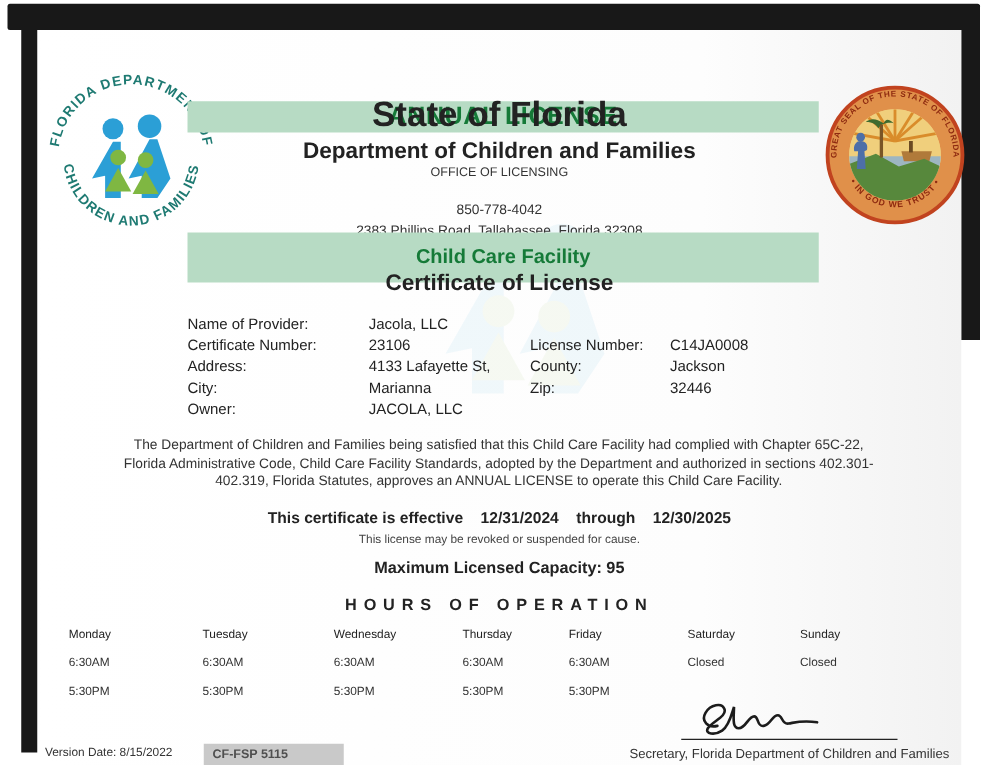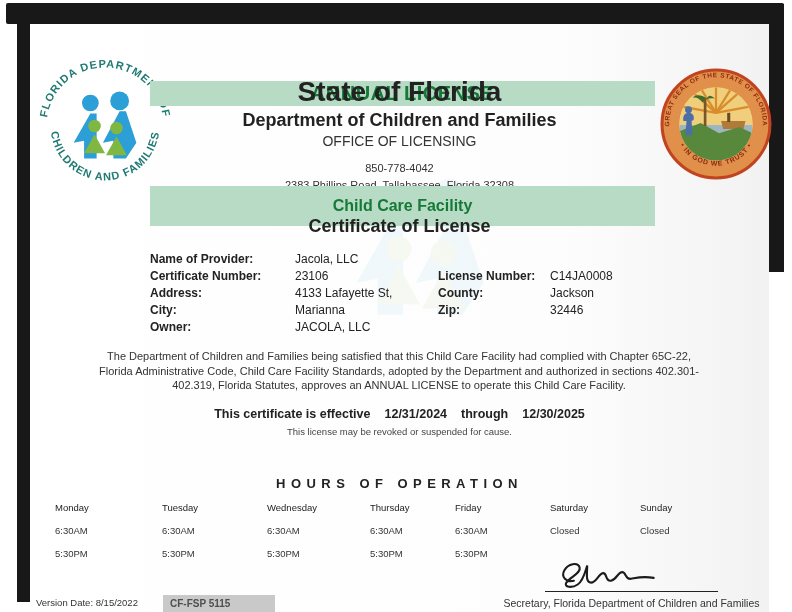--- a/index.html
+++ b/index.html
@@ -23,28 +23,28 @@
     left:120px;width:505px;height:25px;
     background:#b7dbc4;
     display:flex;align-items:center;justify-content:center;
     font-weight:bold;color:#157a38;
   }
   .banner1{top:22px;font-size:20px;letter-spacing:.5px;margin-top:35px;}
   .banner2{top:162px;font-size:16px;height:40px;}
   .ctext{left:0;width:739px;text-align:center;}
   .state{top:52px;font-size:28px;font-weight:bold;color:#222;}
   .dept{top:86px;font-size:18px;font-weight:bold;color:#222;}
-  .office{top:109px;font-size:14px;color:#333;}
+  .office{top:109px;font-size:10px;color:#333;}
   .addr{top:124px;font-size:11px;color:#333;margin-top:31px;}
   .phone{top:138px;font-size:11px;font-weight:normal;color:#333;}
   .certtitle{top:192px;font-size:18px;font-weight:bold;color:#222;}
   .details-left{left:120px;top:228px;font-size:12px;}
-  .details-right{left:408px;top:245px;font-size:12px;}
+  .details-right{left:394px;top:245px;font-size:12px;}
   .drow{display:flex;height:17px;align-items:flex-start;}
-  .dlabel{font-weight:bold;color:#222;}
+  .dlabel{font-weight:normal;color:#222;}
   .details-left .dlabel{width:145px;}
   .details-right .dlabel{width:112px;}
   .dvalue{color:#222;}
   .para{
     left:69px;top:325px;width:600px;text-align:center;
     font-size:11px;line-height:1.32;color:#333;
   }
   .effective{top:371px;font-size:12.5px;font-weight:bold;color:#222;margin-top:12px;}
   .effective .gap{display:inline-block;width:14px;}
   .revoke{top:402px;font-size:9.5px;color:#444;text-align:center;}
@@ -208,20 +208,21 @@
     </div>
   </div>
 
   <div class="abs para">The Department of Children and Families being satisfied that this Child Care Facility had complied with Chapter 65C-22, Florida Administrative Code, Child Care Facility Standards, adopted by the Department and authorized in sections 402.301-402.319, Florida Statutes, approves an ANNUAL LICENSE to operate this Child Care Facility.</div>
 
   <div class="abs ctext effective">
     <span>This certificate is effective</span><span class="gap"></span><span>12/31/2024</span><span class="gap"></span><span>through</span><span class="gap"></span><span>12/30/2025</span>
   </div>
 
   <div class="abs ctext revoke">This license may be revoked or suspended  for cause.</div>
+  <div class="abs ctext capacity">Maximum Licensed Capacity: 95</div>
   <div class="abs ctext hourstitle">HOURS OF OPERATION</div>
 
   <div class="abs hours">
     <div class="daycol">
       <span class="dayname">Monday</span>
       <span>6:30AM</span>
       <span>5:30PM</span>
     </div>
     <div class="daycol">
       <span class="dayname">Tuesday</span>

